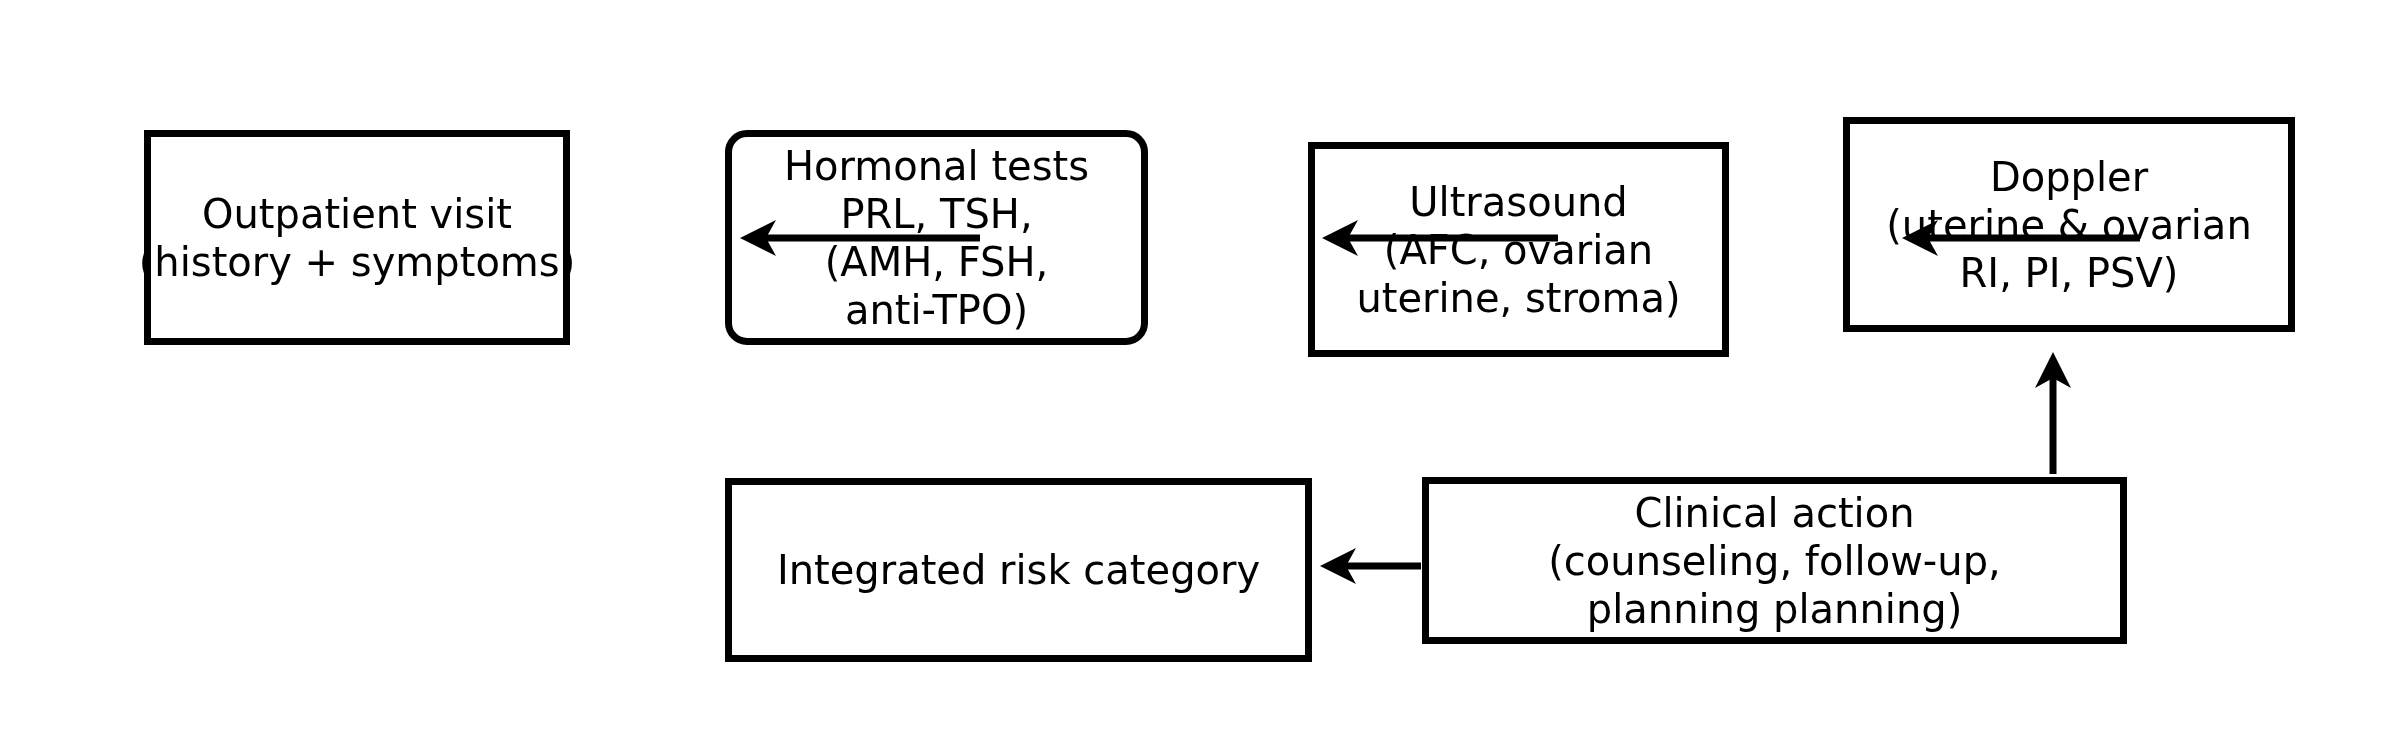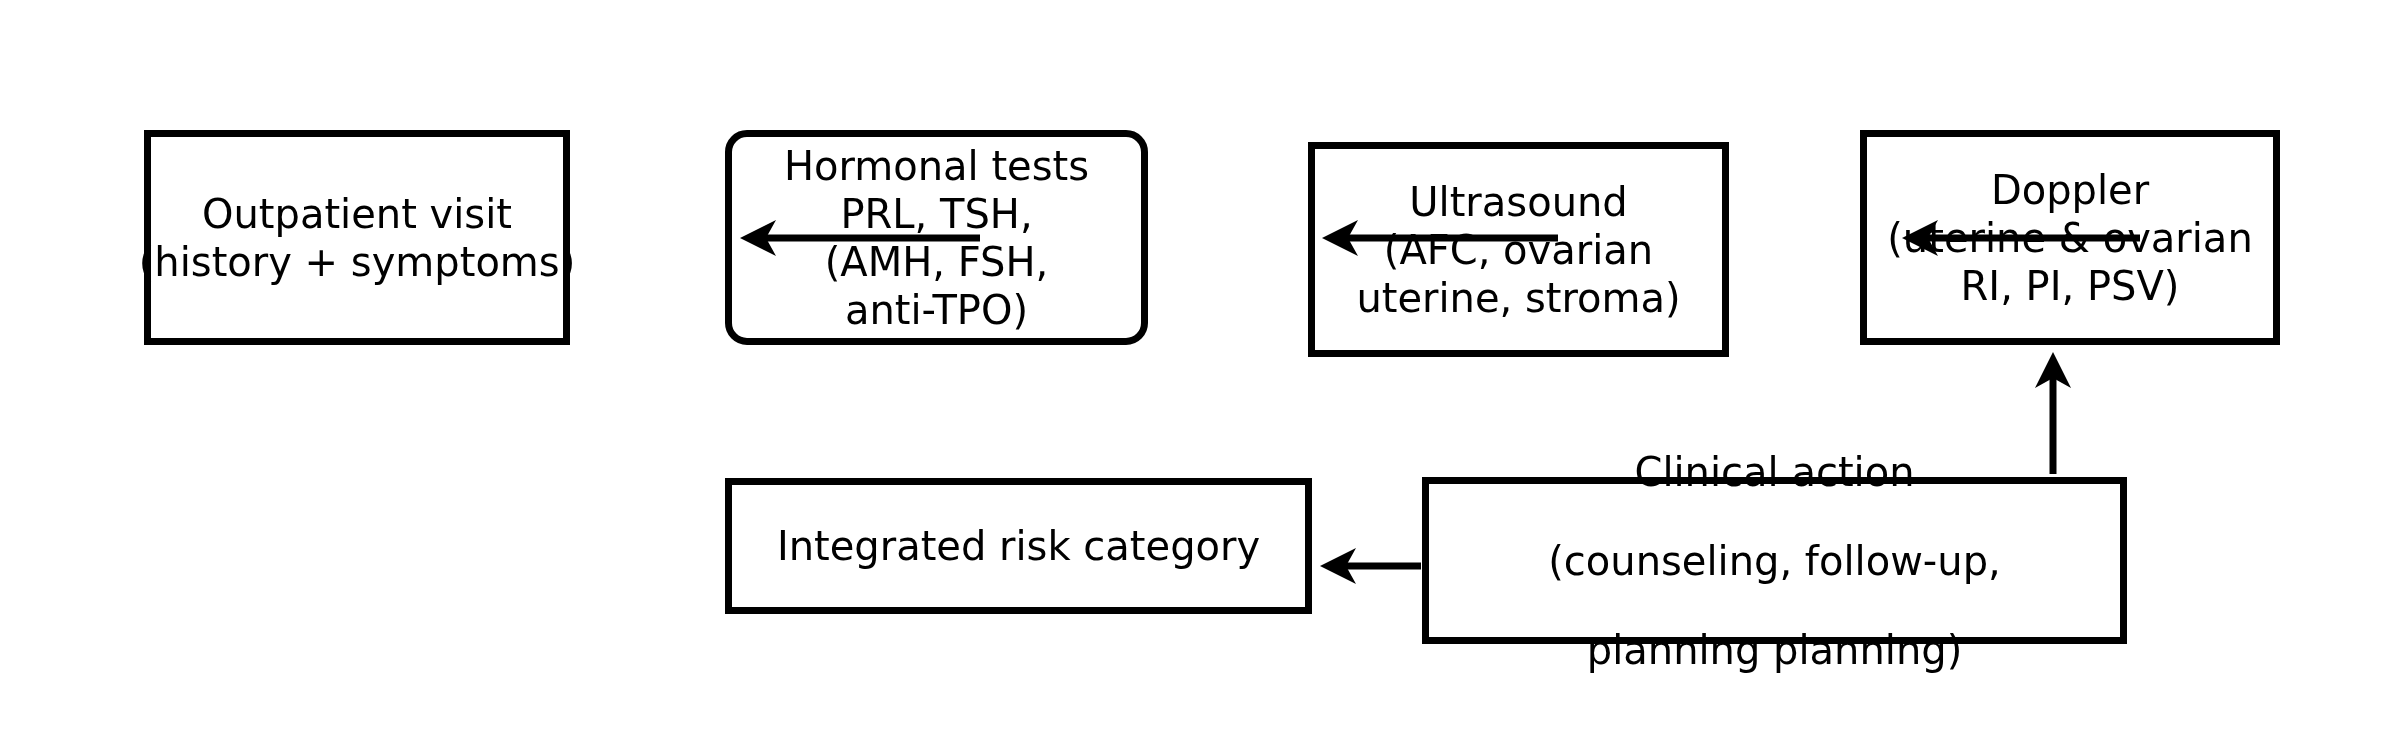--- a/index.html
+++ b/index.html
@@ -61,31 +61,31 @@
     <div class="line">(AMH, FSH,</div>
     <div class="line">anti-TPO)</div>
   </div>
 
   <div class="flowbox" style="left:1308px; top:142px; width:421px; height:215px;">
     <div class="line">Ultrasound</div>
     <div class="line">(AFC, ovarian</div>
     <div class="line">uterine, stroma)</div>
   </div>
 
-  <div class="flowbox" style="left:1843px; top:130px; width:420px; height:215px;margin-left:17px;">
+  <div class="flowbox" style="left:1843px; top:117px; width:452px; height:215px;">
     <div class="line">Doppler</div>
     <div class="line">(uterine &amp; ovarian</div>
     <div class="line">RI, PI, PSV)</div>
   </div>
 
-  <div class="flowbox" style="left:725px; top:478px; width:587px; height:136px;">
+  <div class="flowbox" style="left:725px; top:478px; width:587px; height:184px;">
     <div class="line">Integrated risk category</div>
   </div>
 
-  <div class="flowbox" style="left:1422px; top:477px; width:705px; height:167px;gap:41px;">
+  <div class="flowbox" style="left:1422px; top:477px; width:705px; height:167px;">
     <div class="line">Clinical action</div>
     <div class="line">(counseling, follow-up,</div>
     <div class="line">planning planning)</div>
   </div>
 
   <svg id="arrow-overlay" viewBox="0 0 2385 753" xmlns="http://www.w3.org/2000/svg">
     <g>
       <line x1="980" y1="238" x2="766" y2="238"></line>
       <polygon points="740,238 776,220 766,238 776,256"></polygon>
     </g>

